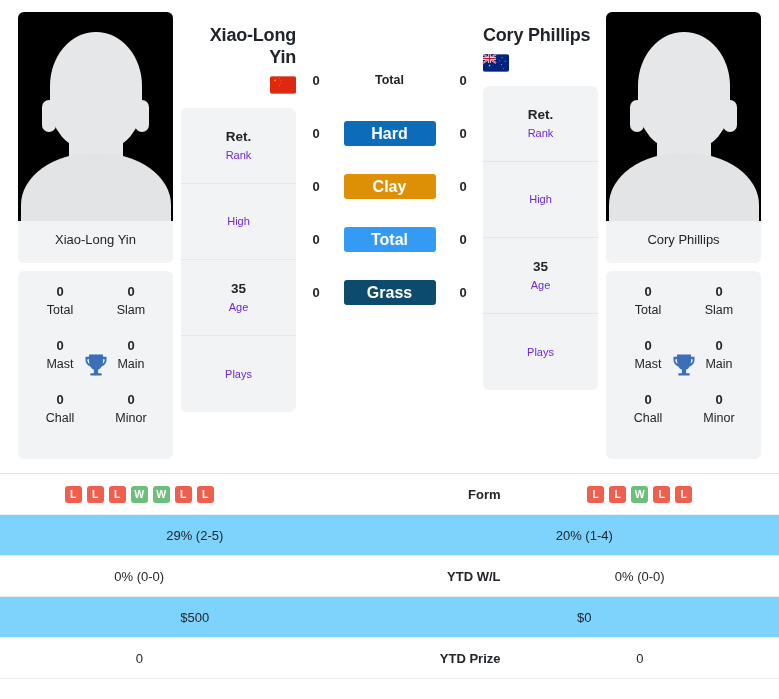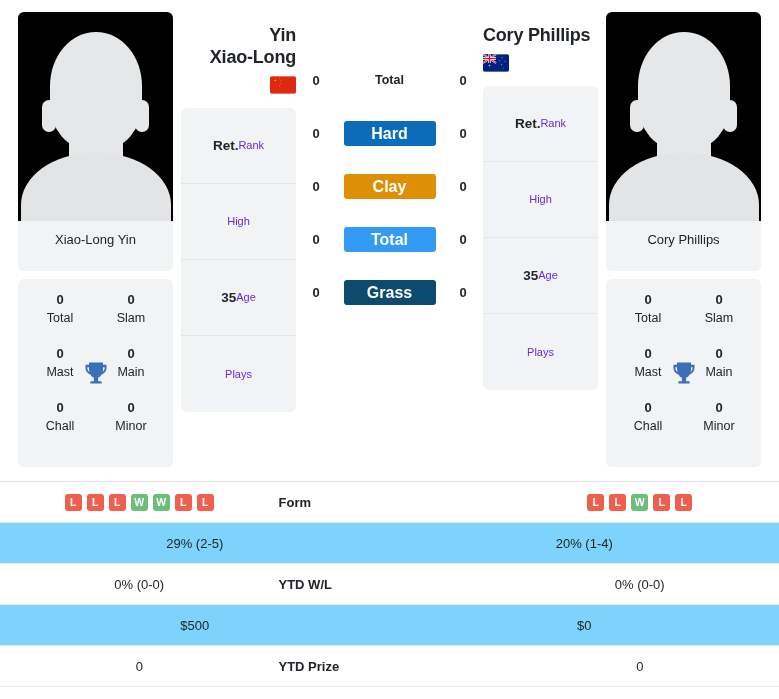--- a/index.html
+++ b/index.html
@@ -67,21 +67,21 @@
     left: 50%; bottom: 0;
     transform: translateX(-50%);
     width: 150px; height: 68px;
     background: #e3e4e5;
     border-radius: 72px 72px 0 0 / 52px 52px 0 0;
   }
   .photo-name {
     text-align: center;
     font-size: 13px;
     color: #212529;
-    padding: 11px 4px 24px 4px;
+    padding: 11px 4px 16px 4px;
     background: #f1f3f5;
     white-space: nowrap;
     overflow: hidden;
   }
 
   .trophy-card {
     margin-top: 8px;
     background: #f1f3f5;
     border-radius: 6px;
     padding: 12px 6px 14px 6px;
@@ -138,21 +138,21 @@
 
   .stats-card {
     margin-top: 14px;
     background: #f1f3f5;
     border-radius: 6px;
     overflow: hidden;
   }
   .stats-item {
     height: 76px;
     display: flex;
-    flex-direction: row;
+    flex-direction: column;
     align-items: center;
     justify-content: center;
     border-bottom: 1px solid #e4e6e8;
     text-align: center;
   }
   .stats-item:last-child { border-bottom: none; }
   .stats-val {
     font-size: 13.5px; font-weight: bold; color: #212529;
     line-height: 19px; min-height: 0;
   }
@@ -207,21 +207,21 @@
   }
   .trow.shaded { background: #7dd3fc; }
   .tcell-left, .tcell-right {
     flex: 1 1 0;
     text-align: center;
     font-size: 13px;
     color: #212529;
   }
   .tcell-mid {
     flex: 0 0 222px;
-    text-align: left;
+    text-align: right;
     font-size: 13px;
     font-weight: bold;
     color: #212529;
   }
   .form-badges {
     display: flex;
     justify-content: center;
     gap: 5px;
   }
   .fbadge {
@@ -289,22 +289,22 @@
           <div class="trophy-cell">
             <div class="trophy-val">0</div>
             <div class="trophy-lbl">Minor</div>
           </div>
         </div>
       </div>
     </div>
 
     <div class="stats-col">
       <div class="stats-head left-side">
+        <div class="stats-name">Xiao-Long</div>
         <div class="stats-name">Yin</div>
-        <div class="stats-name">Xiao-Long</div>
         <span class="flag">
           <svg viewBox="0 0 30 20" aria-hidden="true">
             <rect width="30" height="20" fill="#de2910"></rect>
             <polygon fill="#ffde00" points="6,3.2 6.9,5.8 4.7,4.2 7.3,4.2 5.1,5.8"></polygon>
             <polygon fill="#ffde00" points="11,2 11.4,3 10.4,2.4 11.6,2.4 10.6,3"></polygon>
             <polygon fill="#ffde00" points="12.6,4.6 13,5.6 12,5 13.2,5 12.2,5.6"></polygon>
             <polygon fill="#ffde00" points="12.6,7.8 13,8.8 12,8.2 13.2,8.2 12.2,8.8"></polygon>
             <polygon fill="#ffde00" points="11,10.3 11.4,11.3 10.4,10.7 11.6,10.7 10.6,11.3"></polygon>
           </svg>
         </span>

